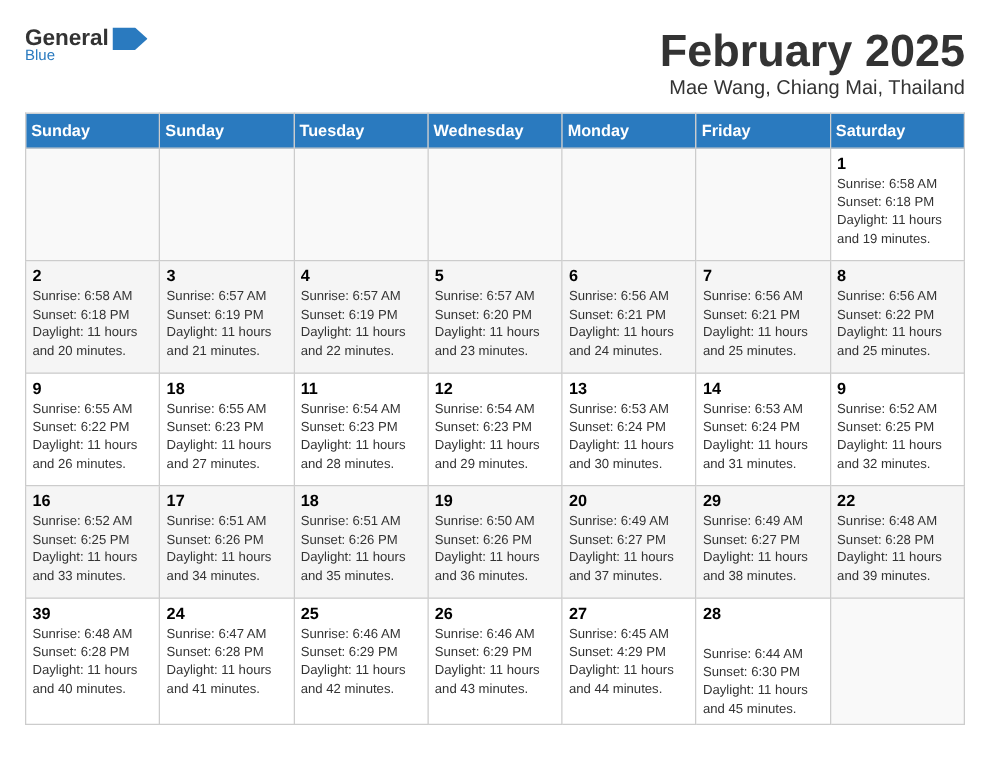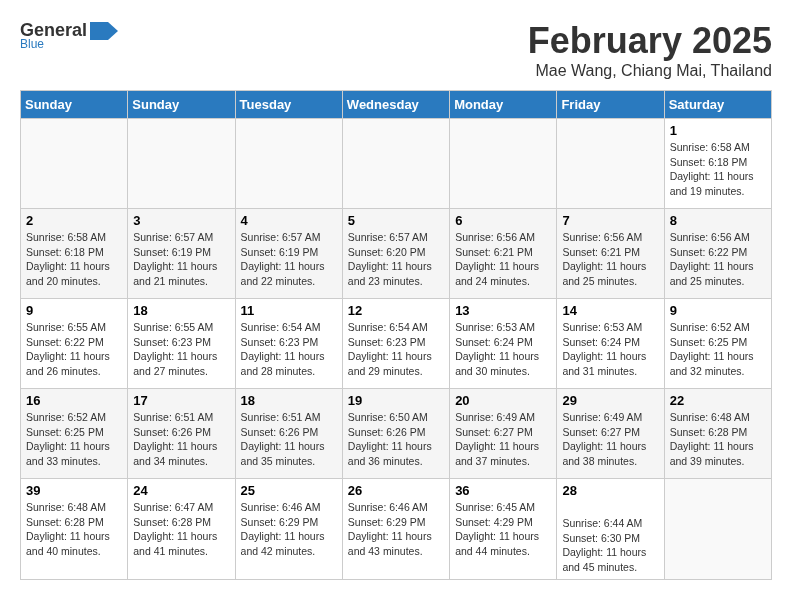--- a/index.html
+++ b/index.html
@@ -300,21 +300,21 @@
 and 42 minutes.</div>
         </td>
         <td>
           <span class="day-num">26</span>
           <div class="day-info" style="white-space: pre-line;">Sunrise: 6:46 AM
 Sunset: 6:29 PM
 Daylight: 11 hours
 and 43 minutes.</div>
         </td>
         <td>
-          <span class="day-num">36</span>
+          <span class="day-num">27</span>
           <div class="day-info" style="white-space: pre-line;">Sunrise: 6:45 AM
 Sunset: 4:29 PM
 Daylight: 11 hours
 and 44 minutes.</div>
         </td>
         <td>
           <span class="day-num">28</span>
           <div class="day-info" style="white-space: pre-line; margin-top: 18px;">Sunrise: 6:44 AM
 Sunset: 6:30 PM
 Daylight: 11 hours

